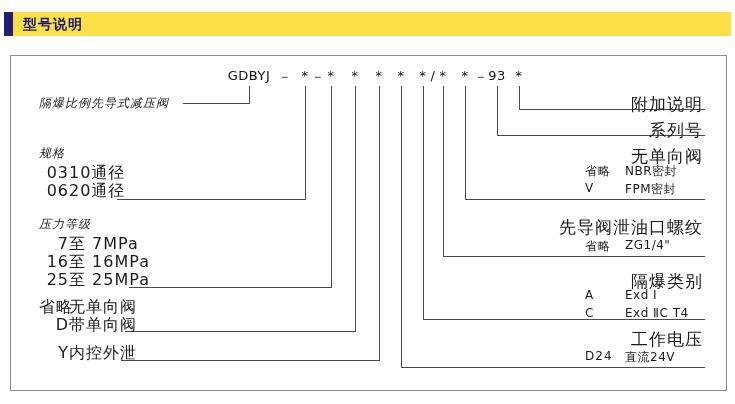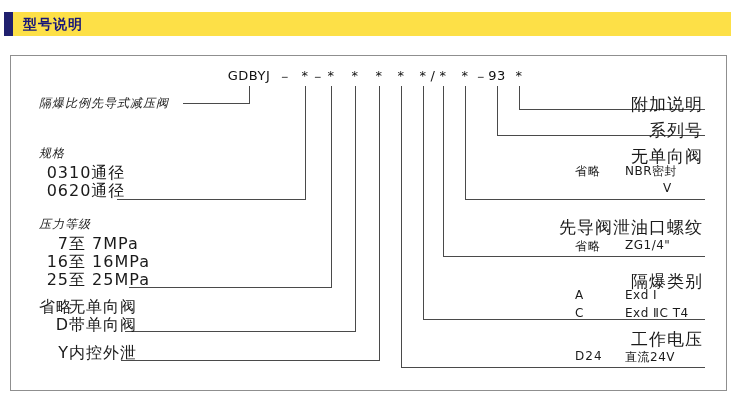--- a/index.html
+++ b/index.html
@@ -21,21 +21,21 @@
   .hl { position:absolute; height:1px; background:#4a4a4a; }
 
   .lbl  { position:absolute; font-size:12px; white-space:nowrap; letter-spacing:1px;font-style:italic; }
   .row  { position:absolute; font-size:16px; white-space:nowrap;text-align:right; }
   .rc   { display:inline-block; width:30px; letter-spacing:1px; }
   .rd   { letter-spacing:1px; }
 
   .rlbl { position:absolute; right:23px; font-size:17px; white-space:nowrap; text-align:left; letter-spacing:1px; }
   .rrow { position:absolute; right:23px; display:flex; font-size:12px; white-space:nowrap; }
   .rrc  { width:40px; letter-spacing:1px; }
-  .rrd  { width:78px; letter-spacing:0.5px;margin-left:10px; }
+  .rrd  { width:78px; letter-spacing:0.5px; }
 </style>
 </head>
 <body>
 
 <div class="topbar">
   <span class="accent"></span>
   <h1>型号说明</h1>
 </div>
 
 <div class="diagram">
@@ -117,20 +117,21 @@
 
   <div class="rlbl" style="top:63px">系列号</div>
 
   <div class="rlbl" style="top:89px">无单向阀</div>
   <div class="rrow" style="top:107px">
     <span class="rrc">省略</span>
       <span class="rrd">NBR密封</span>
   </div>
   <div class="rrow" style="top:125px">
     <span class="rrc">V</span>
+      <span class="rrd">FPM密封</span>
   </div>
 
   <div class="rlbl" style="top:160px">先导阀泄油口螺纹</div>
   <div class="rrow" style="top:182px">
     <span class="rrc">省略</span>
       <span class="rrd">ZG1/4"</span>
   </div>
 
   <div class="rlbl" style="top:214px">隔爆类别</div>
   <div class="rrow" style="top:232px">

